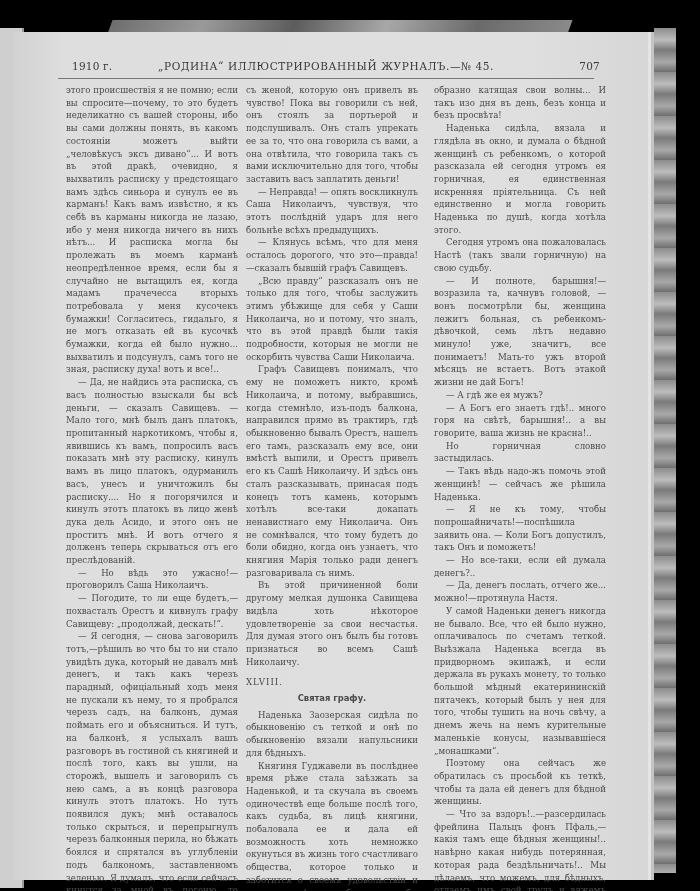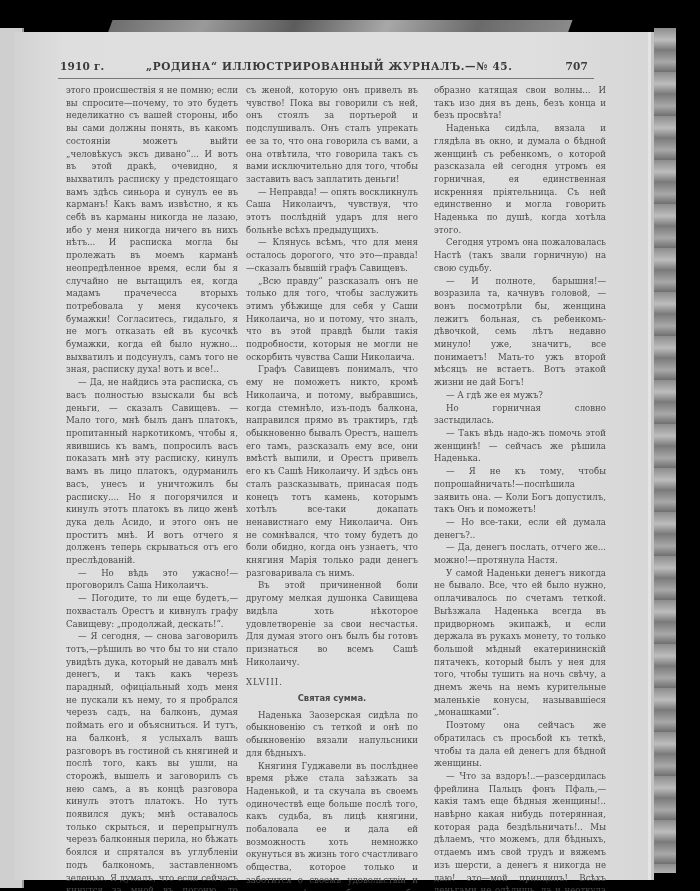--- a/index.html
+++ b/index.html
@@ -21,22 +21,22 @@
     position:absolute; left:0; top:28px; width:22px; height:860px; background:#cfcfcf;
     border-right:2px solid #9a9a9a;
   }
   .page {
     position:absolute; left:14px; top:32px; width:640px; height:848px;
     background:#dcdcdc;
     background-image:linear-gradient(90deg,#d2d2d2 0,#dedede 8%,#dfdfdf 80%,#d6d6d6 100%);
     box-shadow: inset -3px 0 0 #c4c4c4, inset -6px 0 0 #e4e4e4;
   }
   .header {
-    position:absolute; left:60px; top:60px; width:532px; height:16px;
-    font-size:10.5px; color:#3a3a3a; letter-spacing:0.2px;font-weight:bold;
+    position:absolute; left:72px; top:60px; width:532px; height:16px;
+    font-size:10.5px; color:#3a3a3a; letter-spacing:0.2px;
   }
   .header .year { position:absolute; left:0; top:0; }
   .header .title { position:absolute; left:86px; top:0; letter-spacing:0.6px; }
   .header .pageno { position:absolute; right:4px; top:0; }
   .rule {
     position:absolute; left:58px; top:78px; width:536px; height:1px; background:#777;
   }
   .col {
     position:absolute; top:84px; width:172px;
     font-size:8.6px; line-height:12.7px; color:#4a4a4a;
@@ -75,32 +75,33 @@
 </div>
 
 <div class="col" id="col-mid">
   <p class="noindent">съ женой, которую онъ привелъ въ чувство! Пока вы говорили съ ней, онъ стоялъ за портьерой и подслушивалъ. Онъ сталъ упрекать ее за то, что она говорила съ вами, а она отвѣтила, что говорила такъ съ вами исключительно для того, чтобы заставить васъ заплатить деньги!</p>
   <p>— Неправда! — опять воскликнулъ Саша Николаичъ, чувствуя, что этотъ послѣдній ударъ для него больнѣе всѣхъ предыдущихъ.</p>
   <p>— Клянусь всѣмъ, что для меня осталось дорогого, что это—правда!—сказалъ бывшій графъ Савищевъ.</p>
   <p>„Всю правду“ разсказалъ онъ не только для того, чтобы заслужить этимъ убѣжище для себя у Саши Николаича, но и потому, что зналъ, что въ этой правдѣ были такія подробности, которыя не могли не оскорбить чувства Саши Николаича.</p>
   <p>Графъ Савищевъ понималъ, что ему не поможетъ никто, кромѣ Николаича, и потому, выбравшись, когда стемнѣло, изъ-подъ балкона, направился прямо въ трактиръ, гдѣ обыкновенно бывалъ Орестъ, нашелъ его тамъ, разсказалъ ему все, они вмѣстѣ выпили, и Орестъ привелъ его къ Сашѣ Николаичу. И здѣсь онъ сталъ разсказывать, принасая подъ конецъ тотъ камень, которымъ хотѣлъ все-таки докапать ненавистнаго ему Николаича. Онъ не сомнѣвался, что тому будетъ до боли обидно, когда онъ узнаетъ, что княгиня Марія только ради денегъ разговаривала съ нимъ.</p>
   <p>Въ этой причиненной боли другому мелкая душонка Савищева видѣла хоть нѣкоторое удовлетвореніе за свои несчастья. Для думая этого онъ былъ бы готовъ признаться во всемъ Сашѣ Николаичу.</p>
   <p class="chapter-num">XLVIII.</p>
-  <p class="chapter-title">Святая сумма.</p>
+  <p class="chapter-title">Святая графу.</p>
   <p>Наденька Заозерская сидѣла по обыкновенію съ теткой и онѣ по обыкновенію вязали напульсники для бѣдныхъ.</p>
   <p>Княгиня Гуджавели въ послѣднее время рѣже стала заѣзжать за Наденькой, и та скучала въ своемъ одиночествѣ еще больше послѣ того, какъ судьба, въ лицѣ княгини, побаловала ее и дала ей возможность хоть немножко окунуться въ жизнь того счастливаго общества, которое только и заботится о своемъ удовольствіи и которое сумѣло выработать какъ бы цѣлый кодексъ разнообразія этихъ удовольствій.</p>
 
 </div>
 
 <div class="col" id="col-right">
   <p class="noindent">образно катящая свои волны... И такъ изо дня въ день, безъ конца и безъ просвѣта!</p>
   <p>Наденька сидѣла, вязала и глядѣла въ окно, и думала о бѣдной женщинѣ съ ребенкомъ, о которой разсказала ей сегодня утромъ ея горничная, ея единственная искренняя пріятельница. Съ ней единственно и могла говорить Наденька по душѣ, когда хотѣла этого.</p>
   <p>Сегодня утромъ она пожаловалась Настѣ (такъ звали горничную) на свою судьбу.</p>
   <p>— И полноте, барышня!—возразила та, качнувъ головой, — вонъ посмотрѣли бы, женщина лежитъ больная, съ ребенкомъ-дѣвочкой, семь лѣтъ недавно минуло! уже, значитъ, все понимаетъ! Мать-то ужъ второй мѣсяцъ не встаетъ. Вотъ этакой жизни не дай Богъ!</p>
   <p>— А гдѣ же ея мужъ?</p>
+  <p>— А Богъ его знаетъ гдѣ!.. много горя на свѣтѣ, барышня!.. а вы говорите, ваша жизнь не красна!..</p>
   <p>Но горничная словно застыдилась.</p>
   <p>— Такъ вѣдь надо-жъ помочь этой женщинѣ! — сейчасъ же рѣшила Наденька.</p>
   <p>— Я не къ тому, чтобы попрошайничать!—поспѣшила заявить она. — Коли Богъ допустилъ, такъ Онъ и поможетъ!</p>
   <p>— Но все-таки, если ей думала денегъ?..</p>
   <p>— Да, денегъ послать, отчего же... можно!—протянула Настя.</p>
   <p>У самой Наденьки денегъ никогда не бывало. Все, что ей было нужно, оплачивалось по счетамъ теткой. Выѣзжала Наденька всегда въ придворномъ экипажѣ, и если держала въ рукахъ монету, то только большой мѣдный екатерининскій пятачекъ, который былъ у нея для того, чтобы тушить на ночь свѣчу, а днемъ жечь на немъ курительные маленькіе конусы, называвшіеся „монашками“.</p>
   <p>Поэтому она сейчасъ же обратилась съ просьбой къ теткѣ, чтобы та дала ей денегъ для бѣдной женщины.</p>
   <p>— Что за вздоръ!..—разсердилась фрейлина Пальцъ фонъ Пфаль,—какія тамъ еще бѣдныя женщины!.. навѣрно какая нибудь потерянная, которая рада бездѣльничать!.. Мы дѣлаемъ, что можемъ, для бѣдныхъ, отдаемъ имъ свой трудъ и вяжемъ изъ шерсти, а денегъ я никогда не даю! это—мой принципъ! Всѣхъ деньгами не одѣлишь, да и неоткуда взять ихъ!..</p>
 
 </div>

